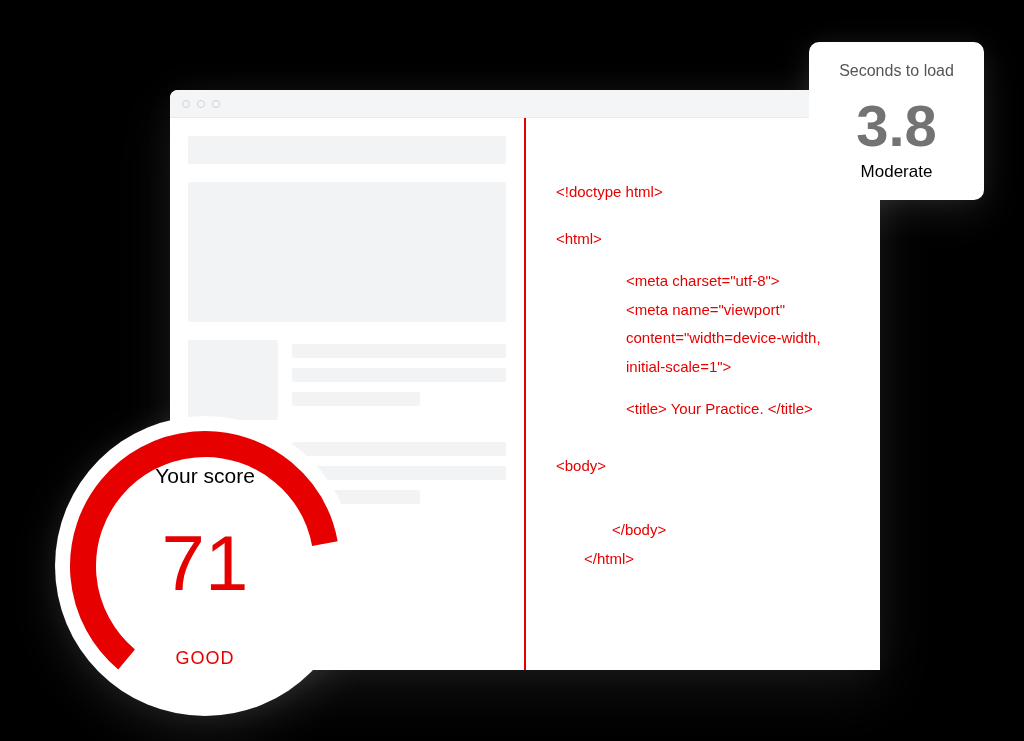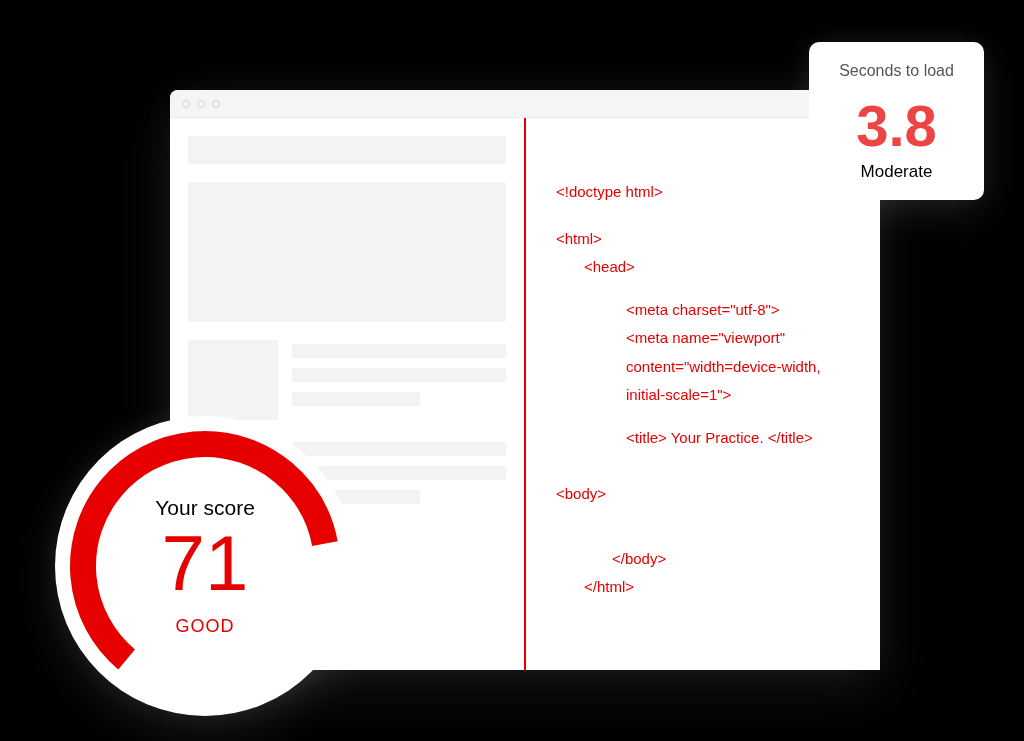--- a/index.html
+++ b/index.html
@@ -112,20 +112,21 @@
       left: 55px;
       width: 300px;
       height: 300px;
       background: #fff;
       border-radius: 50%;
       display: flex;
       flex-direction: column;
       align-items: center;
       justify-content: center;
       box-shadow: 0 15px 50px rgba(255,255,255,0.1), 0 0 30px rgba(255,255,255,0.06);
+      gap: 32px;
     }
     .score-ring {
       position: absolute;
       top: 14px;
       left: 14px;
       width: 272px;
       height: 272px;
     }
     .score-label {
       font-size: 21px;
@@ -157,21 +158,21 @@
       box-shadow: 0 12px 40px rgba(255,255,255,0.1), 0 0 25px rgba(255,255,255,0.06);
     }
     .load-label {
       font-size: 16px;
       color: #555;
       margin-bottom: 14px;
     }
     .load-value {
       font-size: 58px;
       font-weight: 600;
-      color: #ef4444;
+      color: #737373;
       line-height: 1.1;
       margin-bottom: 4px;
     }
     .load-rating {
       font-size: 17px;
       color: #000000;
     }
   </style>
 </head>
 <body>
@@ -202,21 +203,20 @@
           <div class="mock-bar mock-line short"></div>
         </div>
       </div>
     </div>
     <div class="divider"></div>
     <div class="right-pane">
       <div class="code-block">
         <div>&lt;!doctype html&gt;</div>
         <div class="code-spacer"></div>
         <div>&lt;html&gt;</div>
-        <div class="code-indent-1">&lt;head&gt;</div>
         <div class="code-spacer-med"></div>
         <div class="code-indent-3">&lt;meta charset="utf-8"&gt;</div>
         <div class="code-indent-3">&lt;meta name="viewport"</div>
         <div class="code-indent-3">content="width=device-width,</div>
         <div class="code-indent-3">initial-scale=1"&gt;</div>
         <div class="code-spacer-med"></div>
         <div class="code-indent-3">&lt;title&gt; Your Practice. &lt;/title&gt;</div>
         <div class="code-spacer-med"></div>
         <div class="code-spacer-med"></div>
         <div>&lt;body&gt;</div>

